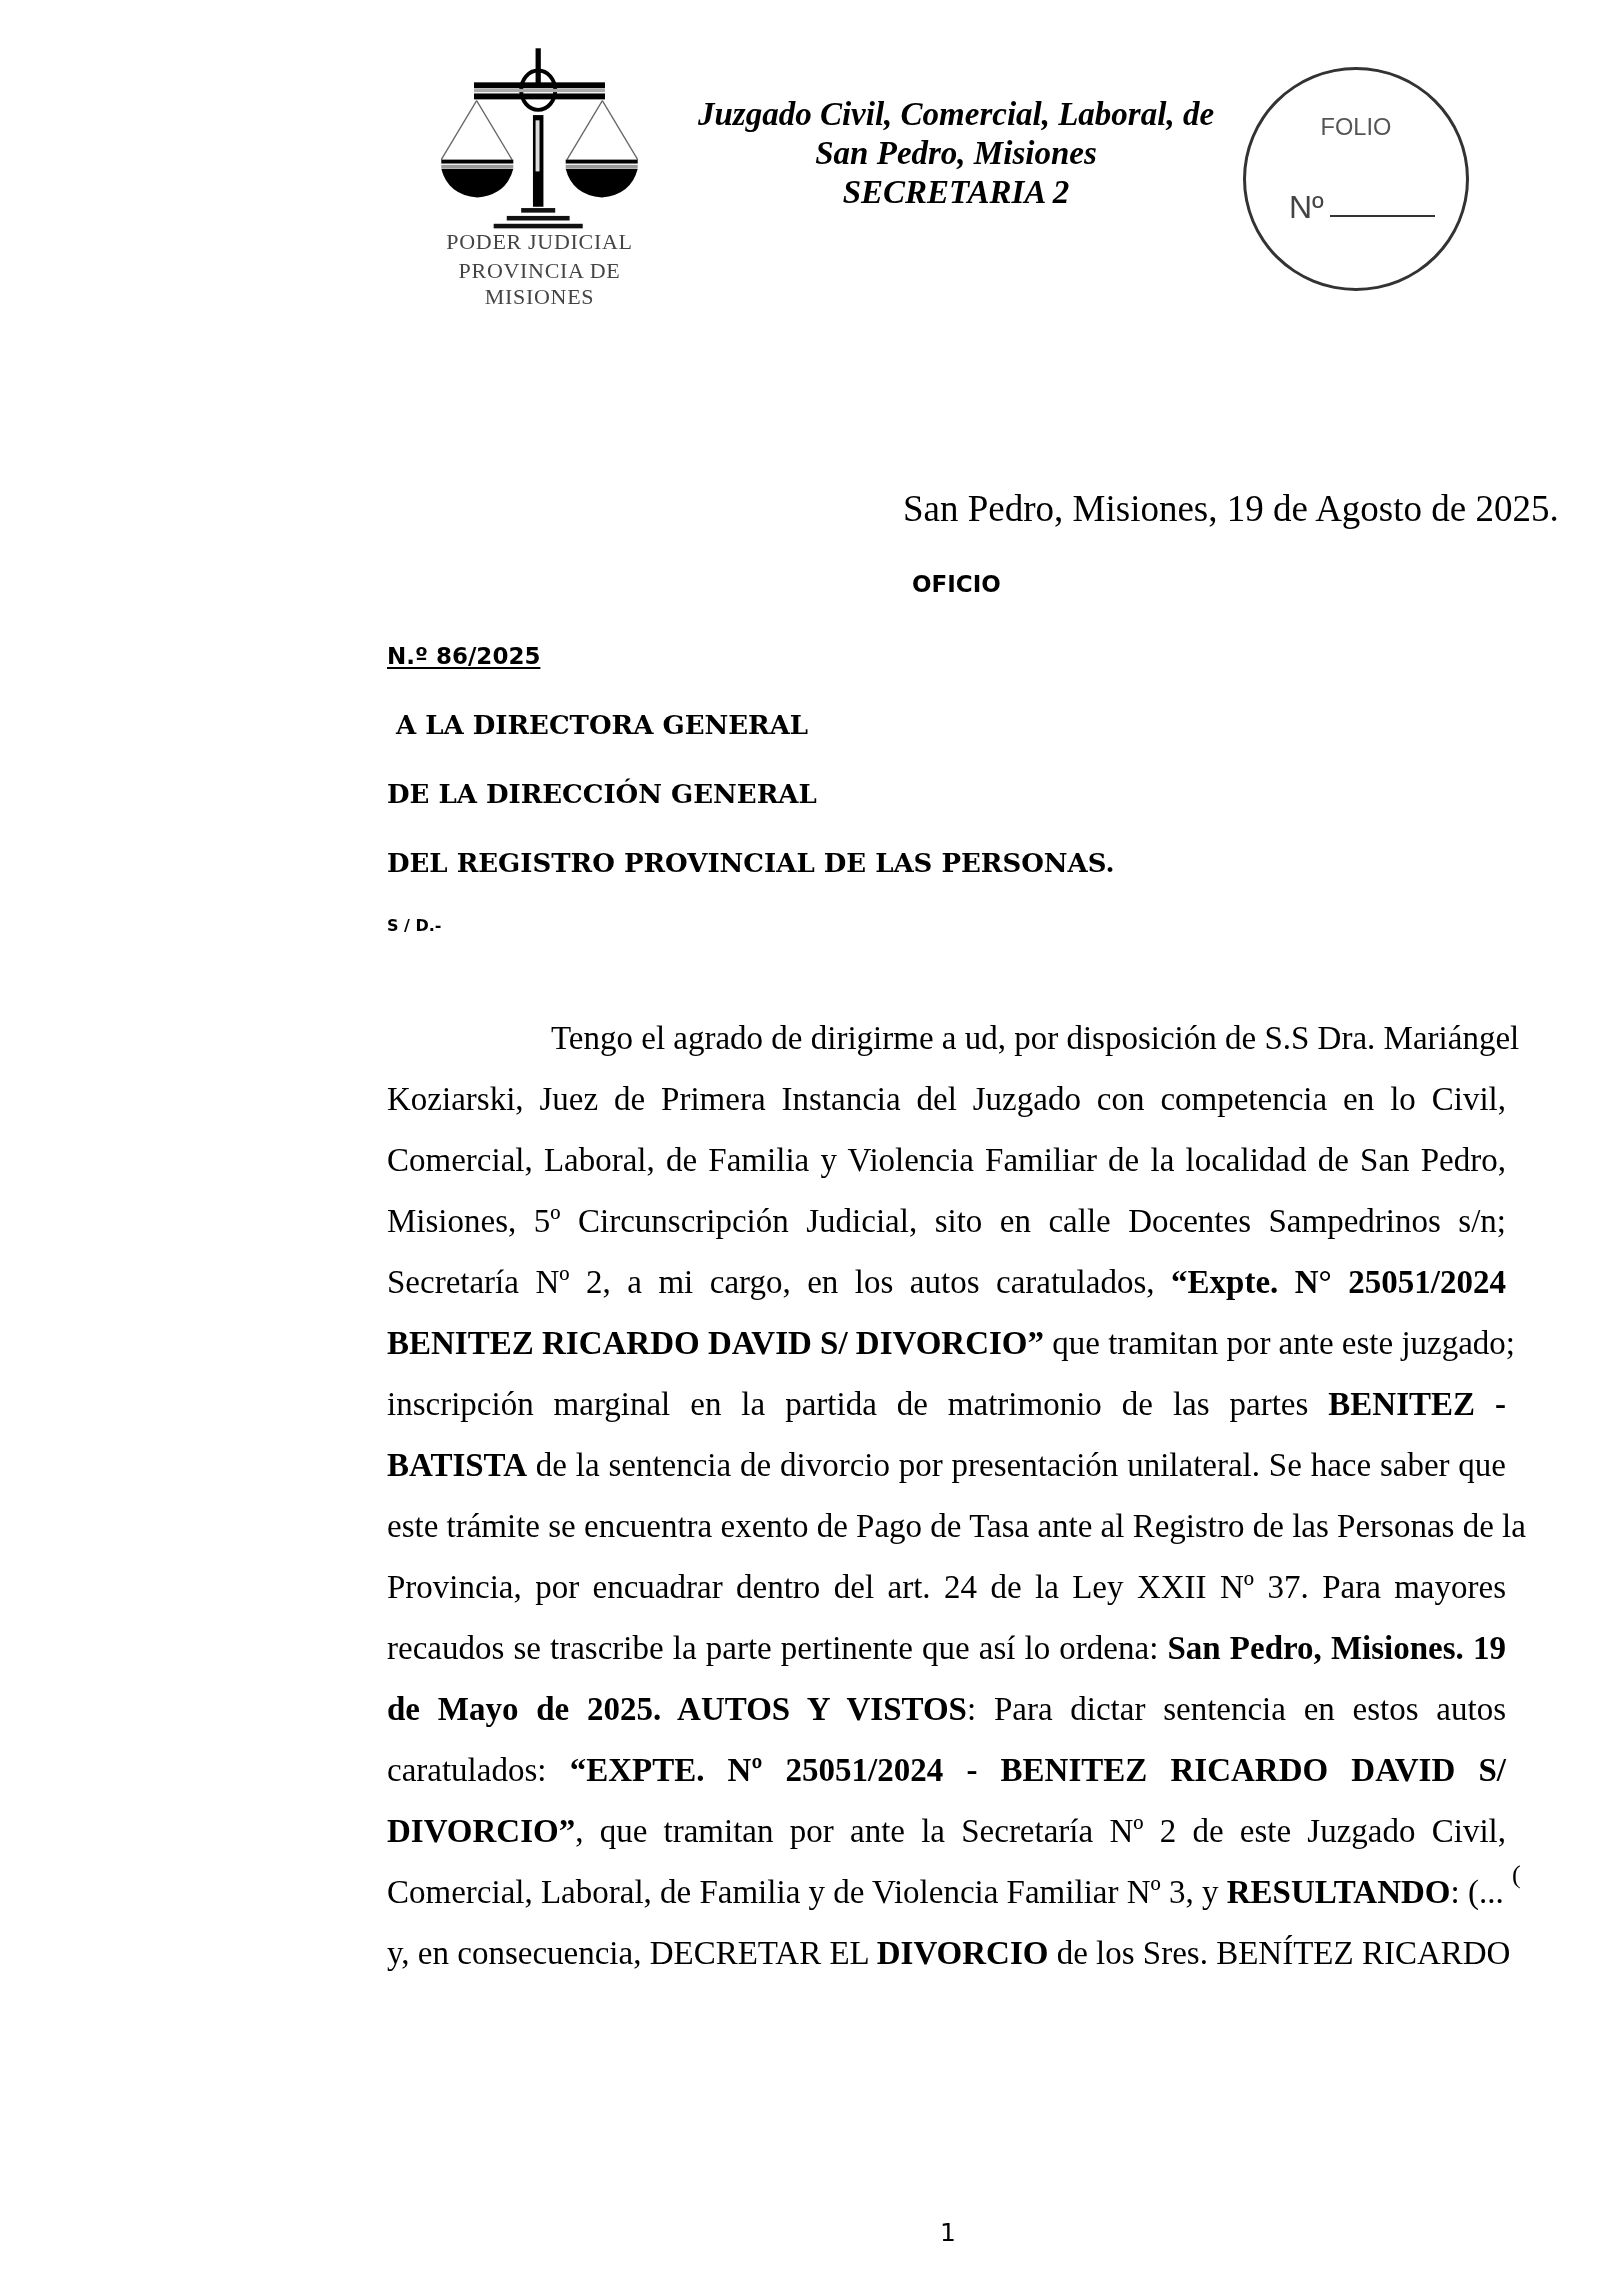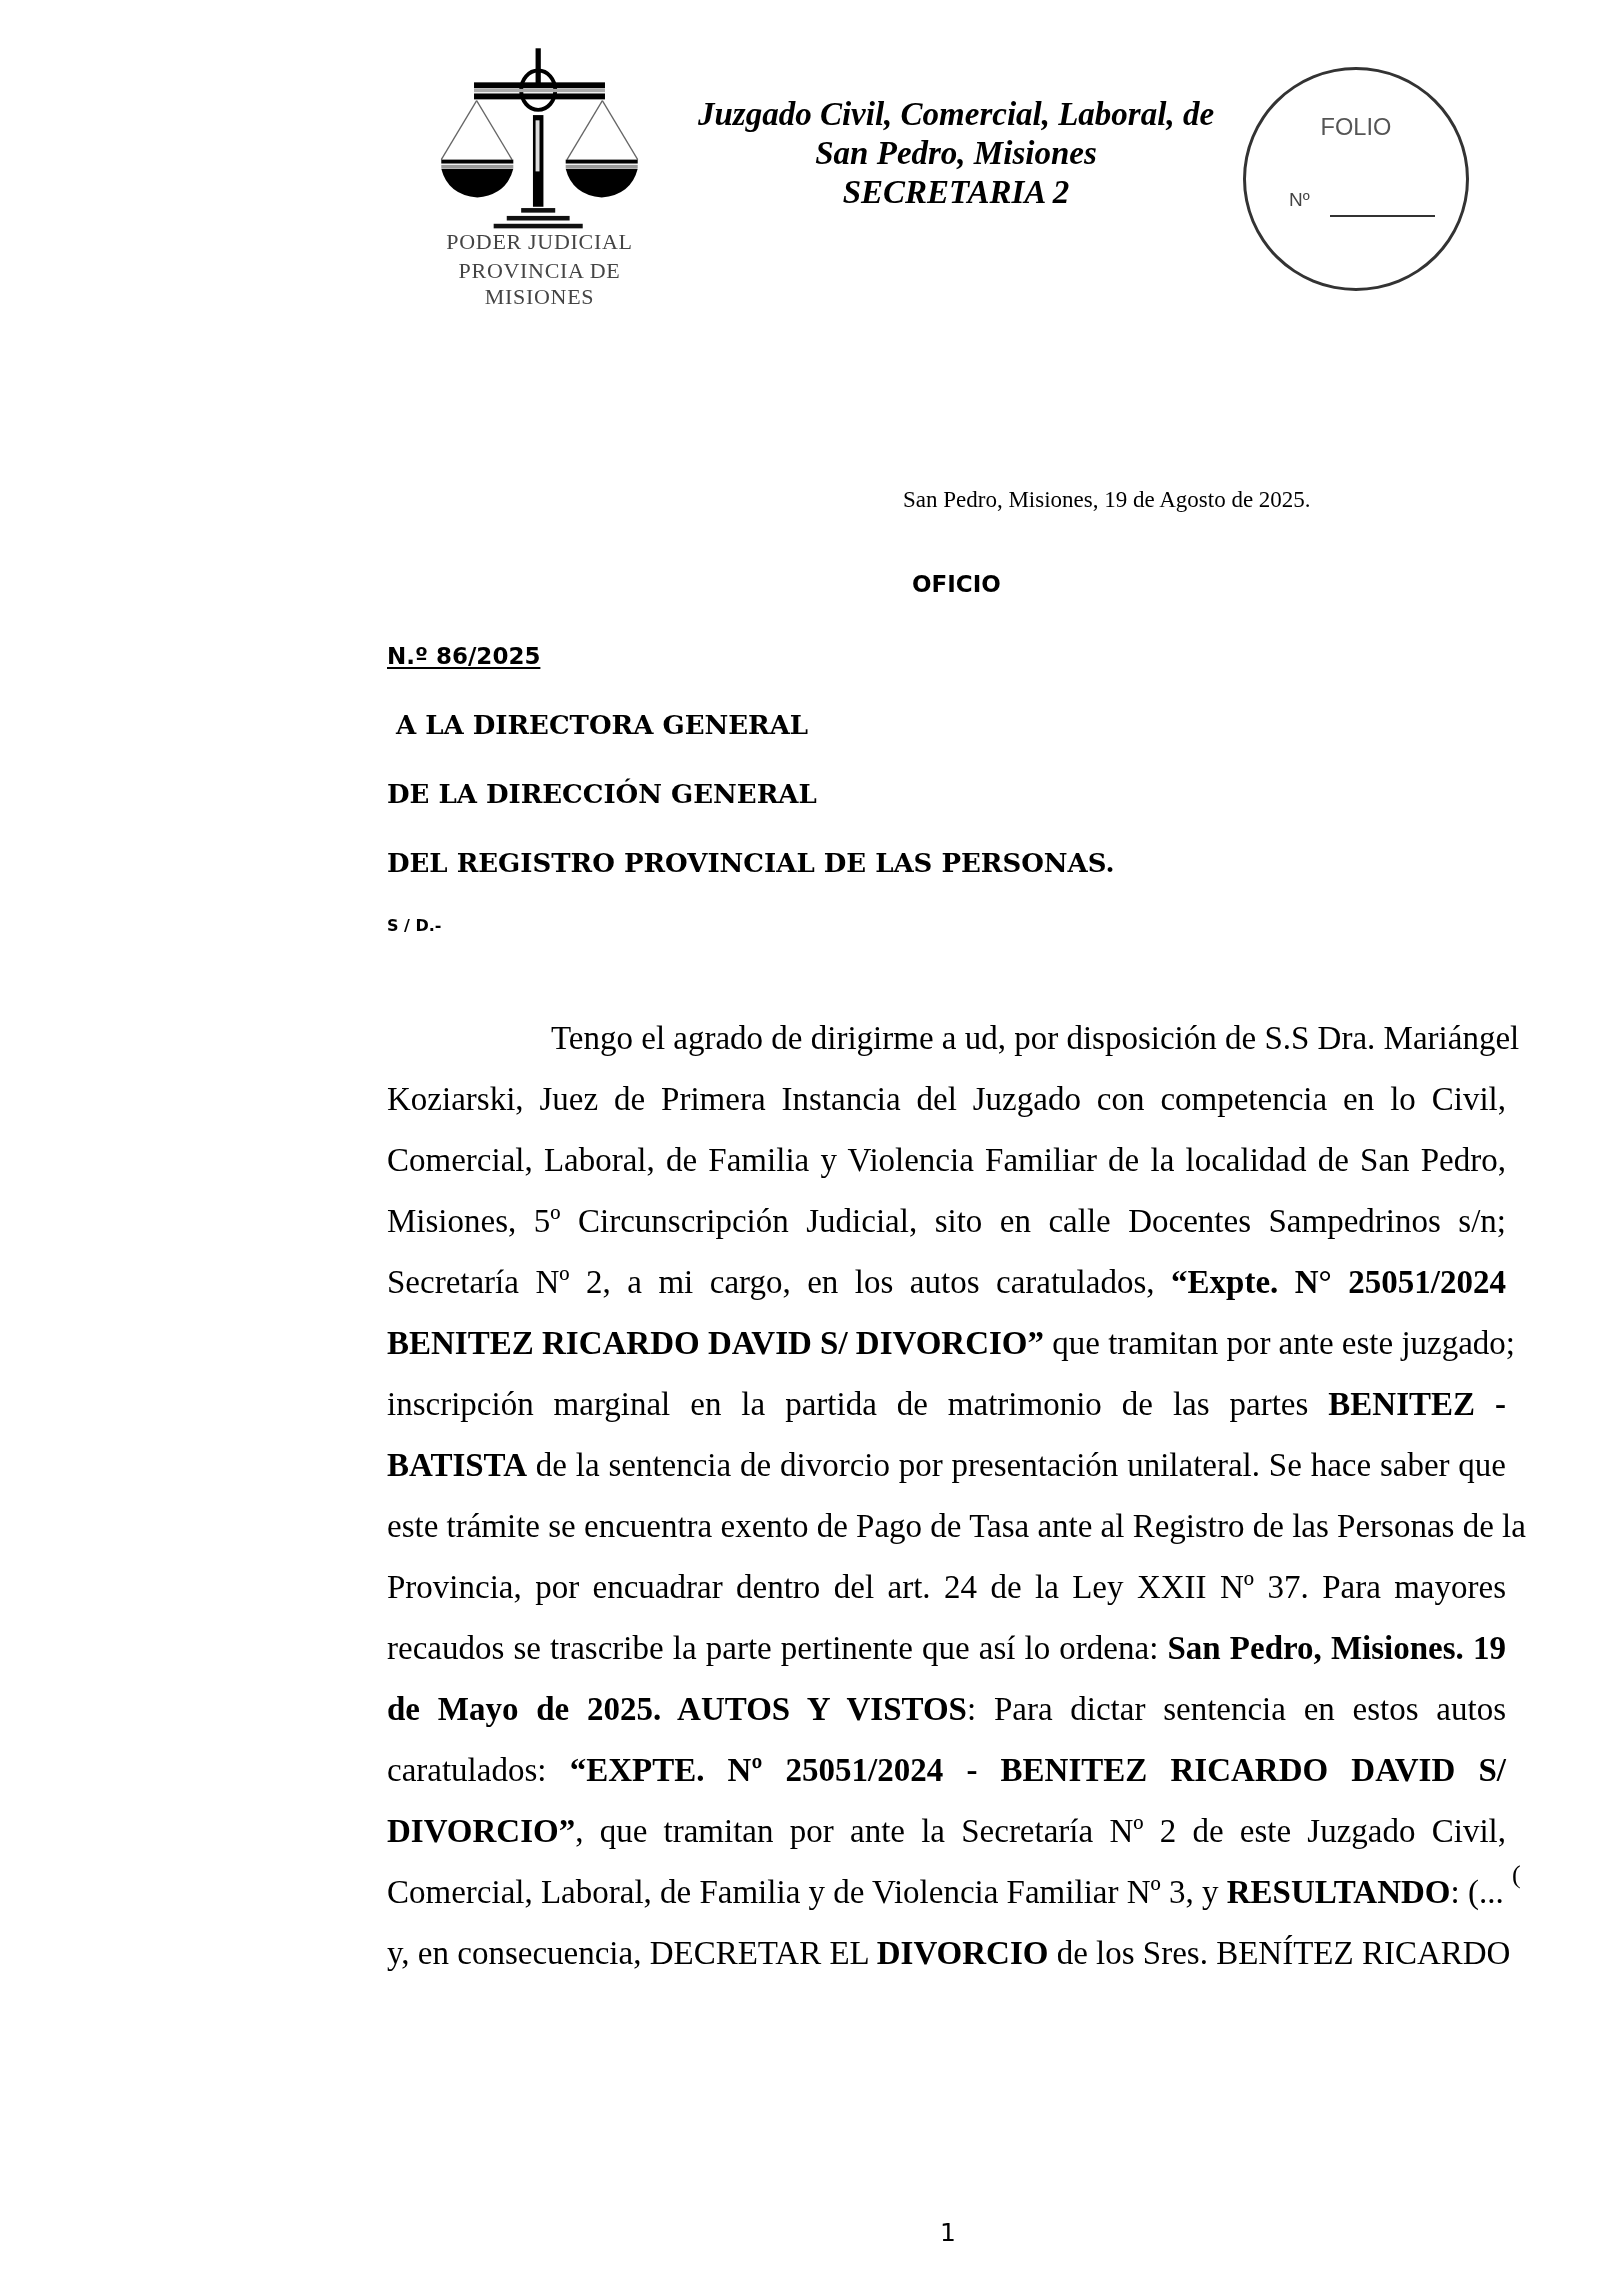--- a/index.html
+++ b/index.html
@@ -17,26 +17,26 @@
   .court-header { position: absolute; left: 681px; top: 95px; width: 550px; text-align: center;
     font-family: "Liberation Serif", serif; font-style: italic; font-weight: bold;
     font-size: 33px; line-height: 39px; }
   .court-header div { white-space: nowrap; }
 
   .folio-stamp { position: absolute; left: 1243px; top: 67px; width: 226px; height: 224px;
     border: 3.3px solid #333; border-radius: 50%; box-sizing: border-box; }
   .folio-label { position: absolute; left: 0; width: 100%; top: 44px; text-align: center;
     font-family: "Liberation Sans", sans-serif; font-size: 23.6px; color: #555; }
   .folio-no { position: absolute; left: 43px; top: 119px; font-family: "Liberation Sans", sans-serif;
-    font-size: 19px; color: #444; }
+    font-size: 32px; color: #444; }
   .folio-line { position: absolute; left: 84px; top: 145px; width: 105px; height: 2px; background: #333; }
 
   
   .date { position: absolute; left: 903px; top: 487px; font-family: "Liberation Serif", serif;
-    font-size: 23px; white-space: nowrap; }
+    font-size: 37px; white-space: nowrap; }
   .oficio { position: absolute; left: 912px; top: 571px; font-family: "DejaVu Sans", sans-serif;
     font-weight: bold; font-size: 23px; }
 
   .ref-no { position: absolute; left: 387px; top: 643px; font-family: "DejaVu Sans", sans-serif;
     font-weight: bold; font-size: 23px; text-decoration: underline; text-underline-offset: 2.6px; }
 
   .addressee { position: absolute; left: 387px; font-family: "DejaVu Serif", serif; font-weight: bold;
     font-size: 26px; white-space: pre; }
   .addr1 { top: 710px; }
   .addr2 { top: 779px; }

